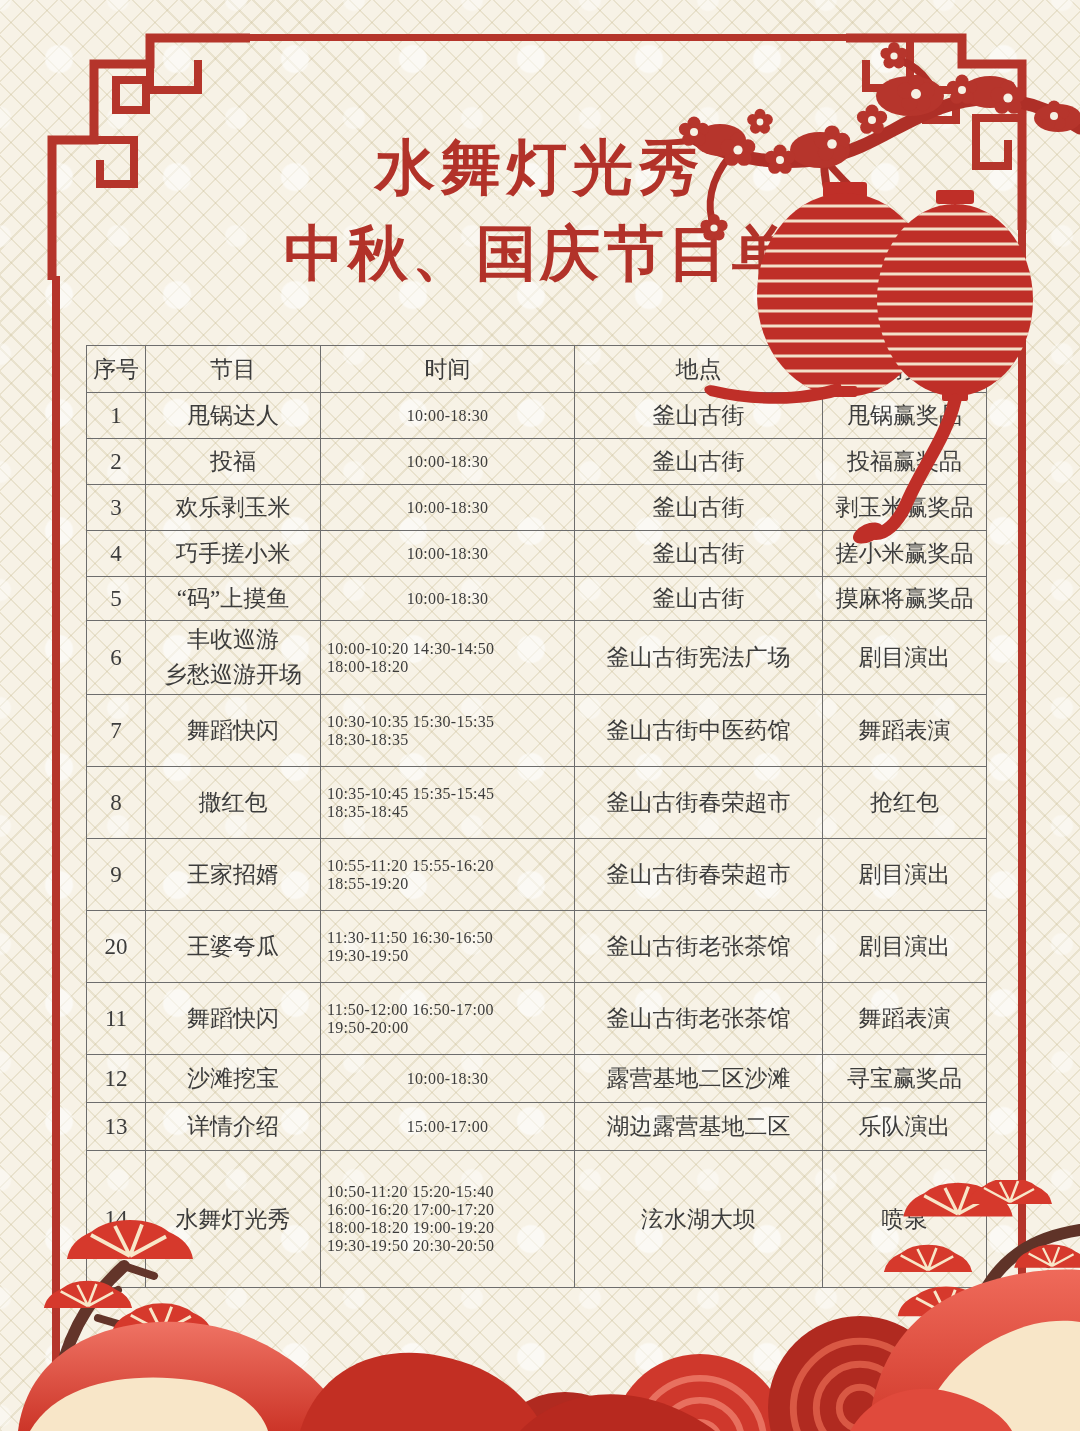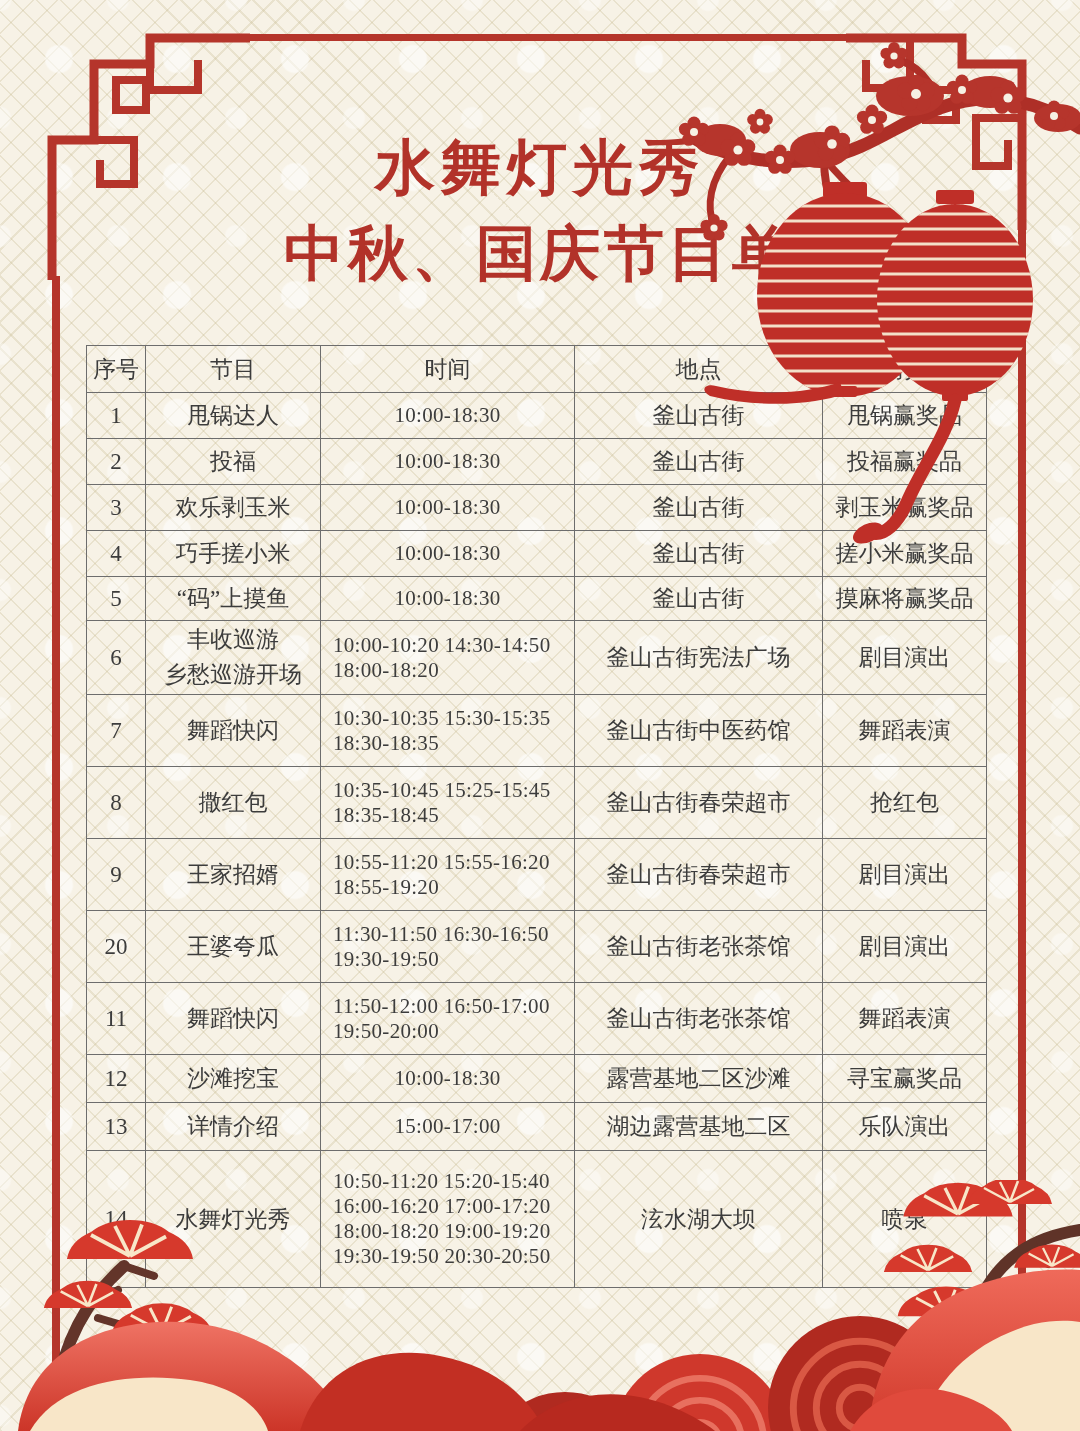--- a/index.html
+++ b/index.html
@@ -43,22 +43,22 @@
   }
   .sched th,.sched td{
     border:1px solid #6d6d6d;
     text-align:center;vertical-align:middle;
     font-weight:normal;
     white-space:pre-line;
     padding:2px 4px;
     font-size:23px;
   }
   .sched thead tr{height:47px;}
-  .sched td.time{font-size:21px;letter-spacing:.3px;}
-  .sched td.time.ml{text-align:left;padding-left:12px;}
+  .sched td.time{font-size:16px;letter-spacing:.3px;}
+  .sched td.time.ml{text-align:left;padding-left:6px;}
   .sched td.name.two{line-height:1.5;}
 </style>
 </head>
 <body>
 
 <div class="poster">
 
   <div class="frame-top"></div>
   <div class="frame-left"></div>
   <div class="frame-right"></div>
@@ -143,21 +143,21 @@
           <td>7</td>
           <td class="name">舞蹈快闪</td>
           <td class="time ml">10:30-10:35 15:30-15:35
 18:30-18:35</td>
           <td>釜山古街中医药馆</td>
           <td>舞蹈表演</td>
         </tr>
         <tr style="height: 72px;">
           <td>8</td>
           <td class="name">撒红包</td>
-          <td class="time ml">10:35-10:45 15:25-15:45
+          <td class="time ml">10:35-10:45 15:35-15:45
 18:35-18:45</td>
           <td>釜山古街春荣超市</td>
           <td>抢红包</td>
         </tr>
         <tr style="height: 72px;">
           <td>9</td>
           <td class="name">王家招婿</td>
           <td class="time ml">10:55-11:20 15:55-16:20
 18:55-19:20</td>
           <td>釜山古街春荣超市</td>

